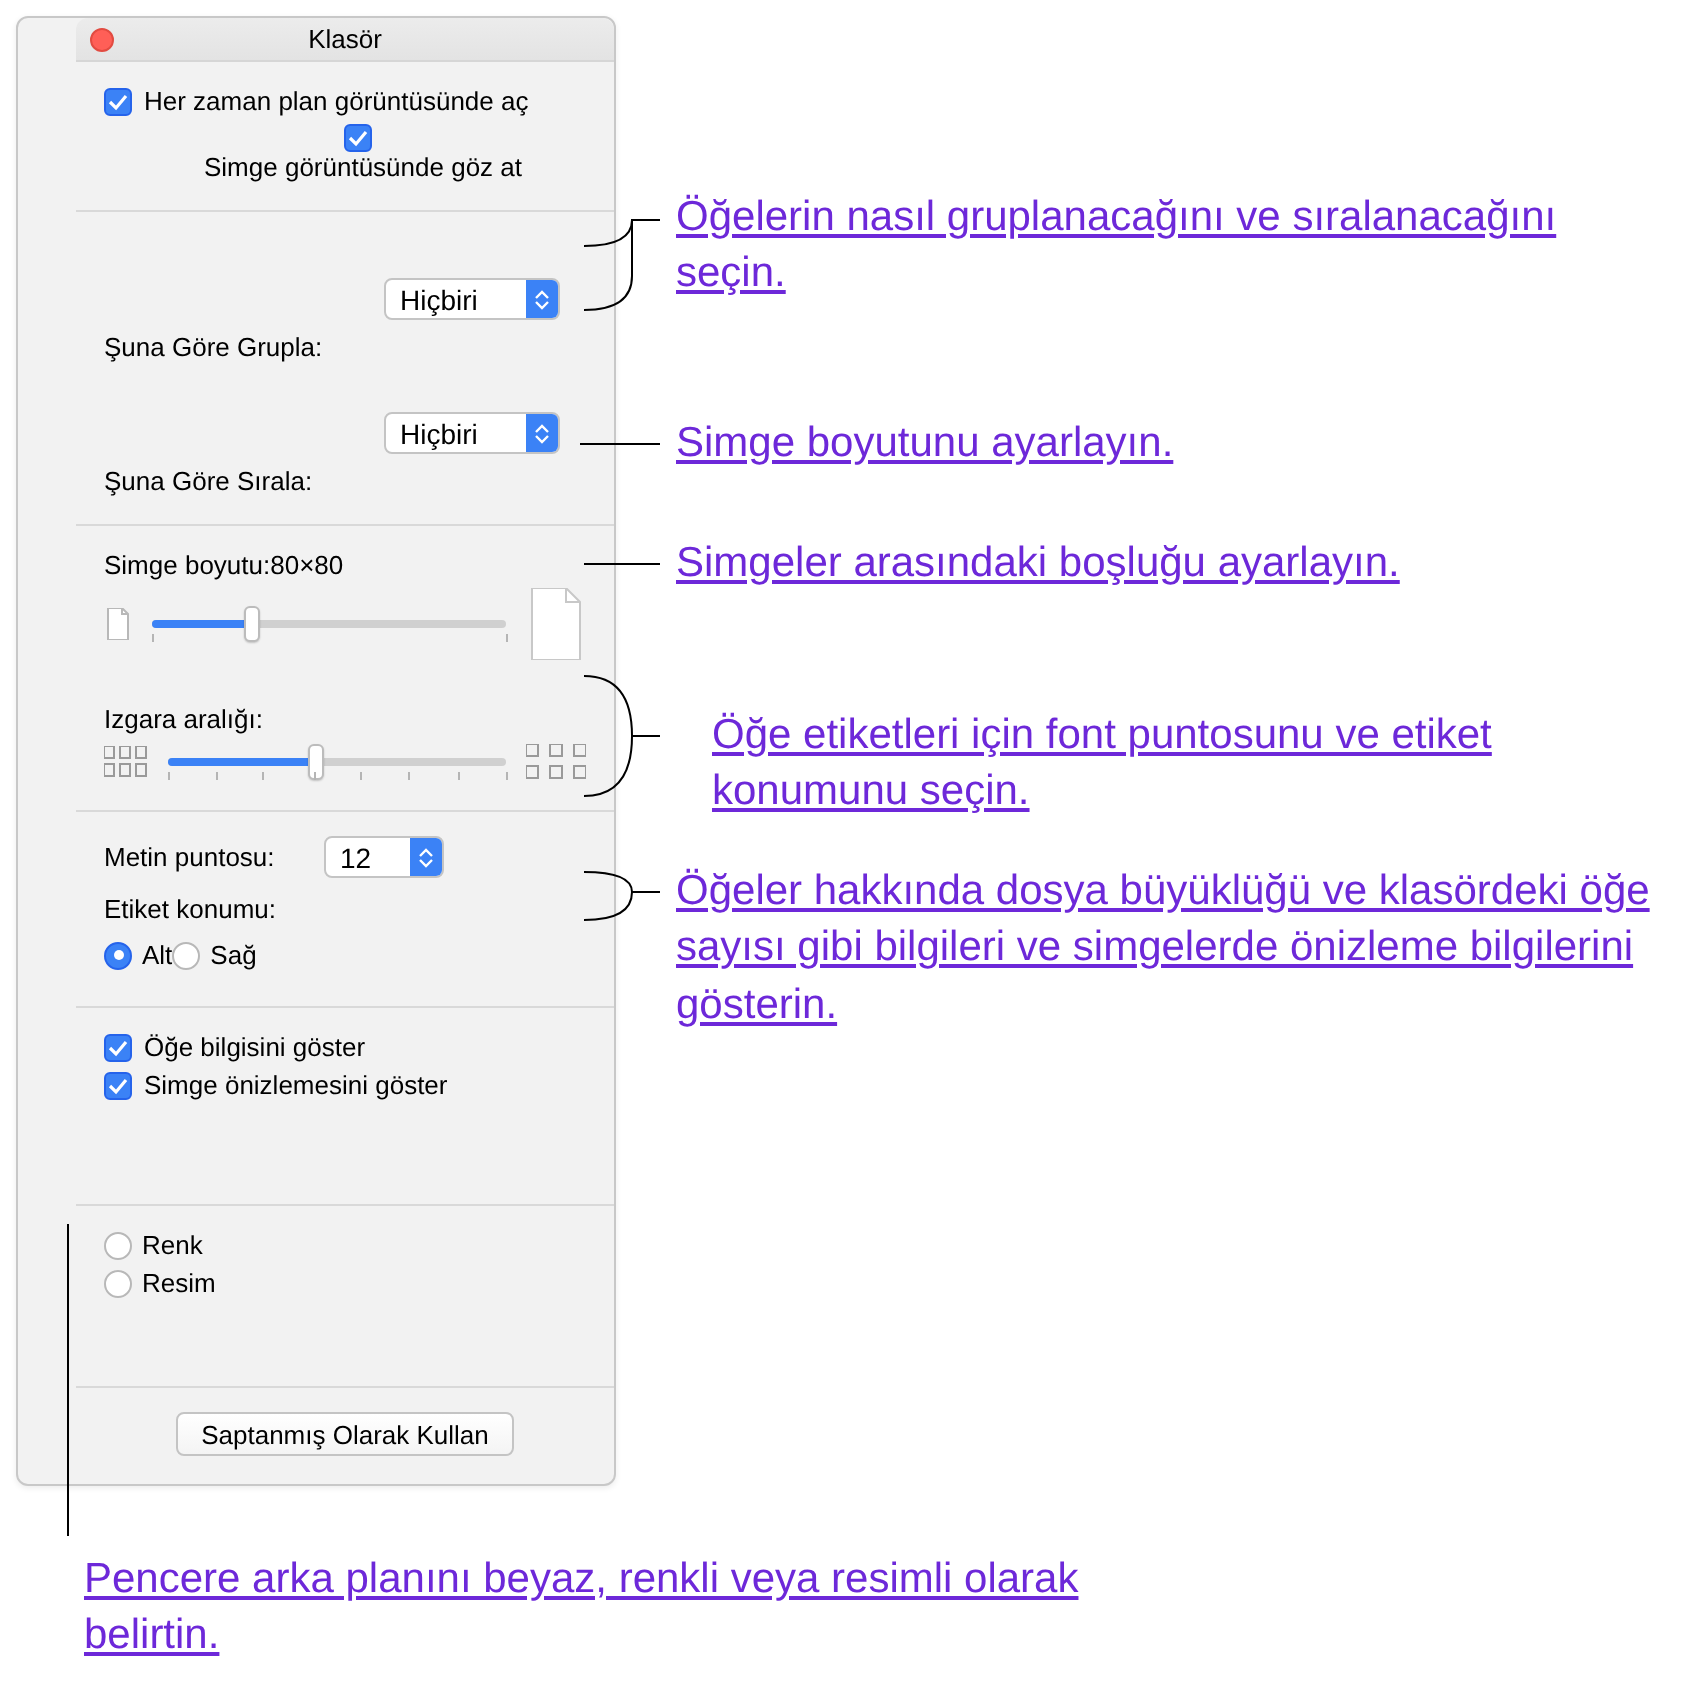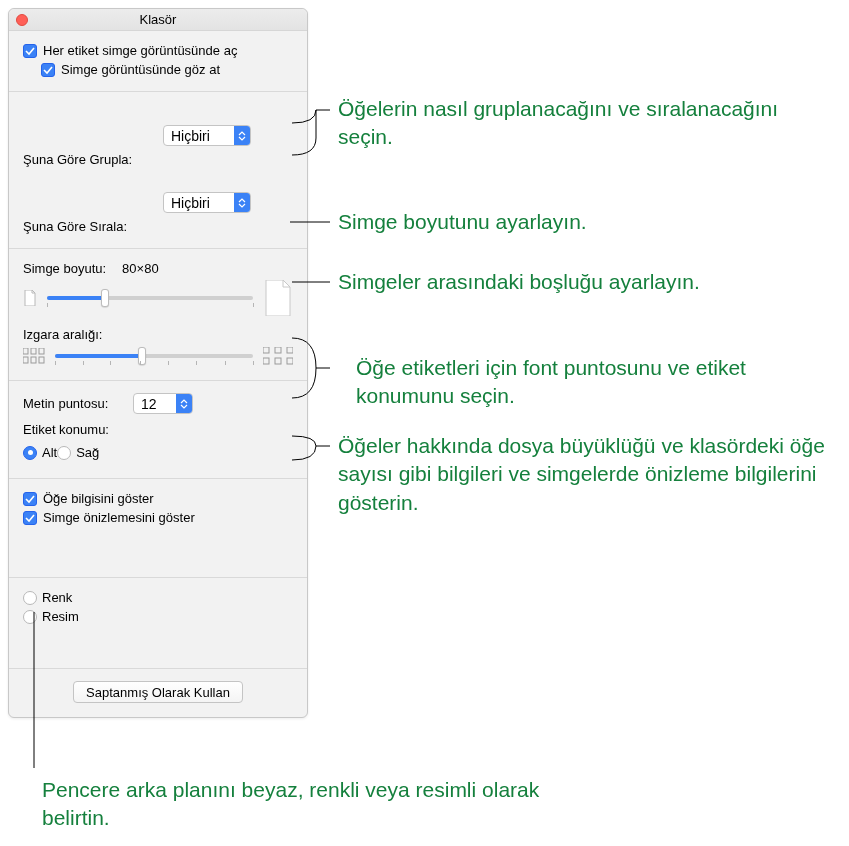--- a/index.html
+++ b/index.html
@@ -16,20 +16,21 @@
   }
   .window {
     position: absolute;
     left: 8px;
     top: 8px;
     width: 300px;
     border: 1px solid #c8c8c8;
     border-radius: 6px;
     background: #f2f2f2;
     box-shadow: 0 1px 3px rgba(0,0,0,0.08);
+    padding-left: 29px;
   }
   .titlebar {
     height: 22px;
     border-bottom: 1px solid #d6d6d6;
     background: linear-gradient(#ececec,#e3e3e3);
     border-radius: 6px 6px 0 0;
     position: relative;
     display: flex;
     align-items: center;
     justify-content: center;
@@ -54,21 +55,21 @@
   .checkbox {
     width: 14px; height: 14px;
     border-radius: 3px;
     background: #3b82f6;
     border: 1px solid #2563eb;
     margin-right: 6px;
     display: inline-flex; align-items: center; justify-content: center;
     flex: none;
   }
   .checkbox svg { width: 10px; height: 10px; }
-  .indent { margin-left: 18px; }
+  .indent { margin-left: 18px; flex-direction: column; }
   .select {
     display: inline-flex;
     align-items: center;
     justify-content: space-between;
     height: 21px;
     background: #fff;
     border: 1px solid #c4c4c4;
     border-radius: 4px;
     padding: 0 0 0 7px;
     font-size: 14px;
@@ -141,43 +142,44 @@
     border: 1px solid #c4c4c4;
     border-radius: 4px;
     font-size: 13px;
   }
   .footer { padding: 12px 14px 14px; display:flex; justify-content:center; border-top:1px solid #d9d9d9;}
   
   .callout {
     position: absolute;
     font-size: 21px;
     line-height: 1.35;
-    color: #15803d;
+    color: #6d28d9;
     max-width: 500px;
+    text-decoration: underline;
   }
   svg.leader { position: absolute; overflow: visible; pointer-events: none; }
   svg.leader path { stroke: #000; stroke-width: 1; fill: none; }
 </style>
 </head>
 <body>
 
 <div class="window">
   <div class="titlebar">
     <div class="close-btn"></div>
     <span>Klasör</span>
   </div>
 
   <div class="section">
     <div class="row">
       <span class="checkbox">
         <svg viewBox="0 0 10 10">
             <path d="M1 5 L4 8 L9 2" stroke="#fff" stroke-width="1.6" fill="none"></path>
           </svg>
       </span>
-      <span>Her etiket simge görüntüsünde aç</span>
+      <span>Her zaman plan görüntüsünde aç</span>
     </div>
     <div class="row indent">
       <span class="checkbox">
         <svg viewBox="0 0 10 10">
             <path d="M1 5 L4 8 L9 2" stroke="#fff" stroke-width="1.6" fill="none"></path>
           </svg>
       </span>
       <span>Simge görüntüsünde göz at</span>
     </div>
   </div>
@@ -207,21 +209,21 @@
             </svg>
           <svg viewBox="0 0 8 5">
               <path d="M1 1 L4 4 L7 1" stroke="#fff" stroke-width="1.2" fill="none"></path>
             </svg>
         </span>
       </div>
     </div>
   </div>
 
   <div class="section">
-    <div class="row" style="gap:16px">
+    <div class="row" style="gap:0">
       <span>Simge boyutu:</span>
       <span>80×80</span>
     </div>
     <div class="row" style="gap:10px">
       <span class="icon-box">
         <svg width="14" height="16" viewBox="0 0 14 16">
             <path d="M2 0 h7 l3 3 v13 h-10 z" fill="#fff" stroke="#b8b8b8"></path>
             <path d="M9 0 v3 h3" fill="none" stroke="#b8b8b8"></path>
           </svg>
       </span>
@@ -233,21 +235,21 @@
         <div class="tick" style="left:0%"></div>
           <div class="tick" style="left:100%"></div>
       </div>
       <span class="icon-box">
         <svg width="30" height="36" viewBox="0 0 30 36">
             <path d="M3 0 h17 l7 7 v29 h-24 z" fill="#fff" stroke="#c8c8c8"></path>
             <path d="M20 0 v7 h7" fill="none" stroke="#c8c8c8"></path>
           </svg>
       </span>
     </div>
-    <div class="row" style="margin-top:11px">
+    <div class="row" style="margin-top:22px">
       <span>Izgara aralığı:</span>
     </div>
     <div class="row" style="gap:10px">
       <span class="icon-box">
         <svg width="22" height="16" viewBox="0 0 22 16">
           <rect x="0" y="0" width="5" height="6" fill="none" stroke="#9a9a9a"></rect>
             <rect x="8" y="0" width="5" height="6" fill="none" stroke="#9a9a9a"></rect>
             <rect x="16" y="0" width="5" height="6" fill="none" stroke="#9a9a9a"></rect>
           <rect x="0" y="9" width="5" height="6" fill="none" stroke="#9a9a9a"></rect>
             <rect x="8" y="9" width="5" height="6" fill="none" stroke="#9a9a9a"></rect>

